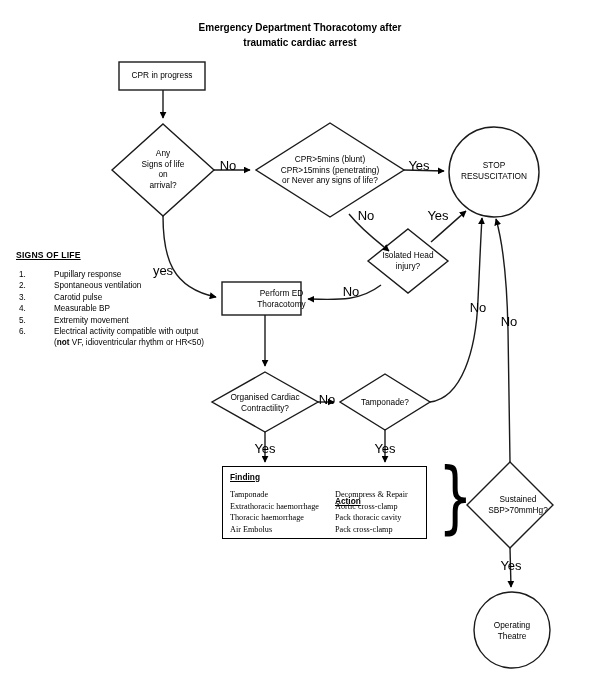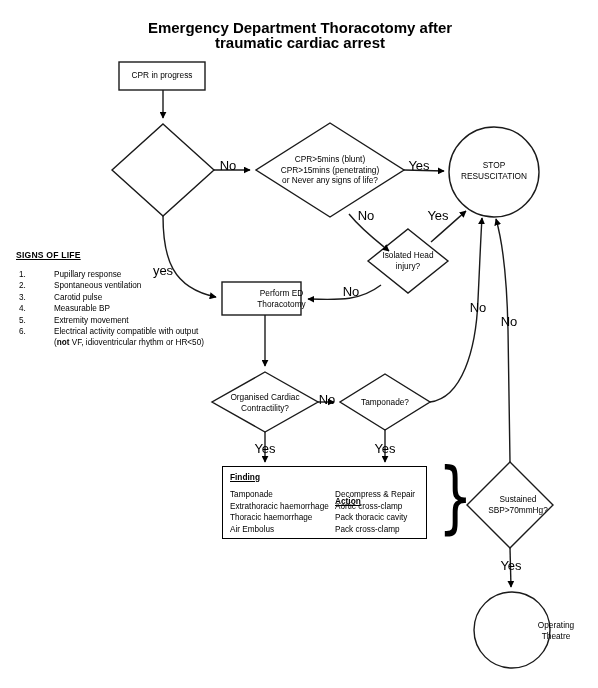--- a/index.html
+++ b/index.html
@@ -39,21 +39,21 @@
     line-height: 10px;
     color: #000;
     text-align: center;
   }
   #title {
     position: absolute;
     left: 120px;
     top: 20px;
     width: 360px;
     text-align: center;
-    font-size: 15px;
+    font-size: 10px;
     font-weight: bold;
     line-height: 15px;
   }
   #sol-block {
     position: absolute;
     left: 16px;
     top: 250px;
     width: 230px;
   }
   #sol-title {
@@ -105,20 +105,21 @@
     text-decoration: underline;
     position: absolute;
   }
   .col-find { left: 7px; }
   .col-act  { left: 112px; margin-top: 24px; }
   .tbl-rows {
     position: absolute;
     top: 22px;
     left: 0;
     width: 100%;
+    font-family: Liberation Serif, serif;
   }
   .tbl-row {
     position: relative;
     height: 11.6px;
     font-size: 8.2px;
     line-height: 11.6px;
   }
   .tbl-row .c1 { position: absolute; left: 7px; }
   .tbl-row .c2 { position: absolute; left: 112px; }
   .brace {
@@ -207,20 +208,26 @@
       <line x1="510" y1="440" x2="510" y2="460" stroke-width="0"></line>
 
       <line x1="510" y1="548" x2="511" y2="587" marker-end="url(#arrow)"></line>
     </g>
   </svg>
 
   <div class="node-text" style="left:119px; top:70px; width:86px;">
     <div>CPR in progress</div>
   </div>
 
+  <div class="node-text" style="left:113px; top:148px; width:100px;">
+    <div>Any</div>
+    <div>Signs of life</div>
+    <div>on</div>
+    <div>arrival?</div>
+  </div>
 
   <div class="node-text" style="left:255px; top:154px; width:150px;">
     <div>CPR&gt;5mins (blunt)</div>
     <div>CPR&gt;15mins (penetrating)</div>
     <div>or Never any signs of life?</div>
   </div>
 
   <div class="node-text" style="left:449px; top:160px; width:90px;">
     <div>STOP</div>
     <div>RESUSCITATION</div>
@@ -243,21 +250,21 @@
 
   <div class="node-text" style="left:343px; top:397px; width:84px;">
     <div>Tamponade?</div>
   </div>
 
   <div class="node-text" style="left:475px; top:494px; width:86px;">
     <div>Sustained</div>
     <div>SBP&gt;70mmHg?</div>
   </div>
 
-  <div class="node-text" style="left:474px; top:620px; width:76px;margin-left:44px;">
+  <div class="node-text" style="left:474px; top:620px; width:76px;">
     <div>Operating</div>
     <div>Theatre</div>
   </div>
 
   <div class="edge-label" style="left:213px; top:161px; width:30px;">No</div>
   <div class="edge-label" style="left:148px; top:266px; width:30px;">yes</div>
   <div class="edge-label" style="left:404px; top:161px; width:30px;">Yes</div>
   <div class="edge-label" style="left:353px; top:211px; width:26px;">No</div>
   <div class="edge-label" style="left:424px; top:211px; width:28px;">Yes</div>
   <div class="edge-label" style="left:338px; top:287px; width:26px;">No</div>

